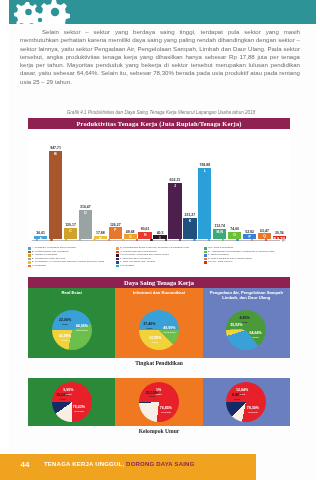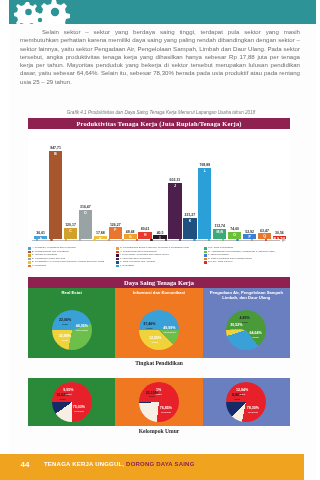--- a/index.html
+++ b/index.html
@@ -69,21 +69,21 @@
   .pielab small{display:block;font-size:2.5px;font-weight:normal;}
   .pielab.dk{color:#1d1d1d;}
   .sect-label{position:absolute;left:0;width:262px;text-align:center;
       font-size:5.6px;font-weight:bold;color:#2b2b2b;font-family:"Liberation Serif", serif;}
 
   
   .chart3{position:absolute;left:28px;top:378px;width:262px;height:58px;}
   .panels3{position:absolute;left:0;top:0;width:262px;height:48px;display:flex;}
 
   
-  .footer{position:absolute;left:0;bottom:0;width:304px;height:26px;background:#f0a31e;}
+  .footer{position:absolute;left:0;bottom:0;width:256px;height:26px;background:#f0a31e;}
   .foot-num{position:absolute;left:14px;top:6px;width:22px;text-align:center;
       font-size:8px;font-weight:bold;color:#ffffff;}
   .foot-tx{position:absolute;left:44px;top:7px;font-size:6px;font-weight:bold;color:#ffffff;letter-spacing:.2px;}
   .foot-tx em{font-style:normal;color:#8e2150;}
 </style>
 </head>
 <body>
 
 <div class="page">
 

